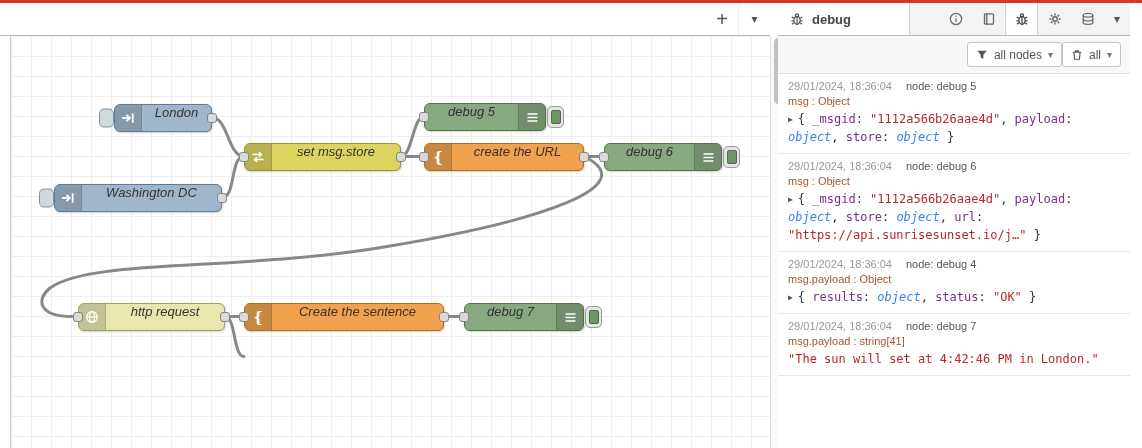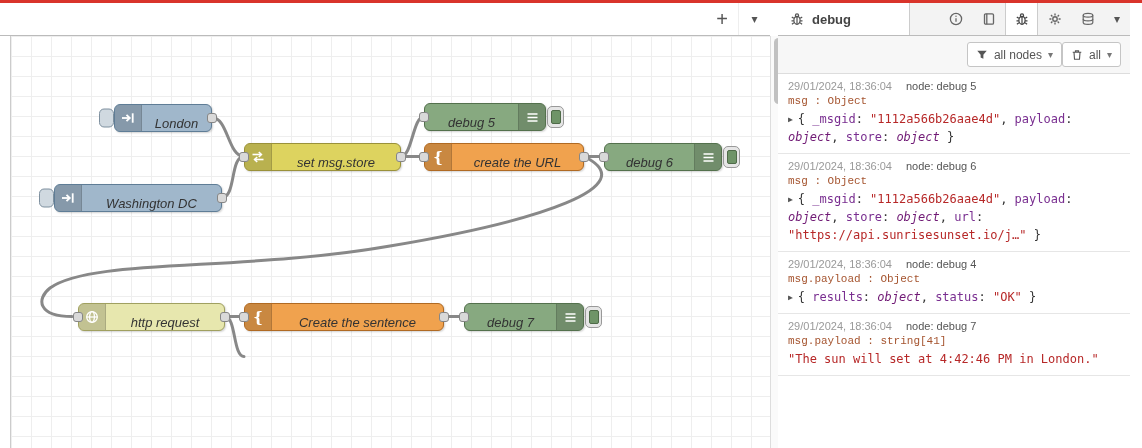--- a/index.html
+++ b/index.html
@@ -16,21 +16,21 @@
   .tabbar-btn.caret { font-size: 12px; border-left: 1px solid #eee; }
 
   .canvas { position: absolute; left: 0; top: 36px; width: 770px; height: 412px; background: #fff; overflow: hidden; }
   .grid { position: absolute; left: 10px; top: 0; width: 760px; height: 412px; border-left: 1px solid #ccc;
     background-image: linear-gradient(to right, #eee 1px, transparent 1px), linear-gradient(to bottom, #eee 1px, transparent 1px);
     background-size: 20px 20px; }
   .wires { position: absolute; left: 0; top: 0; z-index: 1; }
   .wires path { stroke: #888; stroke-width: 3; fill: none; stroke-linecap: round; }
 
   
-  .node { position: absolute; height: 28px; border-radius: 6px; display: flex; align-items: flex-end; z-index: 2;
+  .node { position: absolute; height: 28px; border-radius: 6px; display: flex; align-items: flex-start; z-index: 2;
     font-size: 13px; font-style: italic; color: #333; box-shadow: 1px 1px 2px rgba(0,0,0,0.18); cursor: pointer; }
   .node .label { flex: 1; text-align: center; padding: 0 6px; white-space: nowrap; overflow: hidden; }
   .icon-box { width: 27px; height: 100%; background: rgba(0,0,0,0.16); display: flex; align-items: center; justify-content: center; flex: none; }
   .icon-box.left  { border-right: 1px solid rgba(0,0,0,0.12); border-radius: 5px 0 0 5px; }
   .icon-box.right { border-left: 1px solid rgba(0,0,0,0.12); border-radius: 0 5px 5px 0; }
   .icon-box svg { display: block; }
   .fn-brace { color: #fff; font-style: normal; font-weight: bold; font-size: 15px; font-family: "DejaVu Serif", serif; line-height: 1; }
 
   .node.inject { background: #a0b7cb; border: 1px solid #5f7d96; }
   .node.change { background: #ddd35f; border: 1px solid #9a913a; }
@@ -66,26 +66,26 @@
 
   .filter-row { position: absolute; left: 0; top: 33px; width: 100%; height: 38px; background: #f7f7f7; border-bottom: 1px solid #ddd;
     display: flex; align-items: center; justify-content: flex-end; padding-right: 9px; }
   .filter-btn { height: 25px; background: #fff; border: 1px solid #c5c5c5; border-radius: 3px; display: flex; align-items: center; gap: 6px; padding: 0 8px; font-size: 12px; color: #555; cursor: pointer; }
   .filter-btn .caret { font-size: 10px; color: #777; }
 
   .debug-list { position: absolute; left: 0; top: 71px; width: 100%; height: 374px; overflow: hidden; background: #fff; }
   .debug-msg { padding: 6px 12px 7px 10px; border-bottom: 1px solid #e6e6e6; }
   .msg-meta { font-size: 11px; color: #999; }
   .msg-src { color: #555; margin-left: 14px; }
-  .msg-prop { font-size: 11px; color: #a5542f; margin-top: 3px; font-family: Liberation Mono, monospace; }
+  .msg-prop { font-size: 11px; color: #a5542f; margin-top: 3px; }
   .msg-body { font-family: "DejaVu Sans Mono", monospace; font-size: 12px; line-height: 1.5; color: #333; margin-top: 3px; word-break: break-word; }
   .seg-caret { font-size: 8px; color: #555; margin-right: 5px; cursor: pointer; display: inline-block; transform: translateY(-1px); }
   .seg-key { color: #792e90; }
   .seg-string { color: #b72828; }
-  .seg-objtype { color: #701a75; font-style: italic; }
+  .seg-objtype { color: #3b82f6; font-style: italic; }
   .seg-punct { color: #333; }
 </style>
 </head>
 <body>
 
 <div class="top-red-bar"></div>
 
 <div class="flow-tabbar">
   <div class="tabbar-btn plus">+</div>
   <div class="tabbar-btn caret">▾</div>

